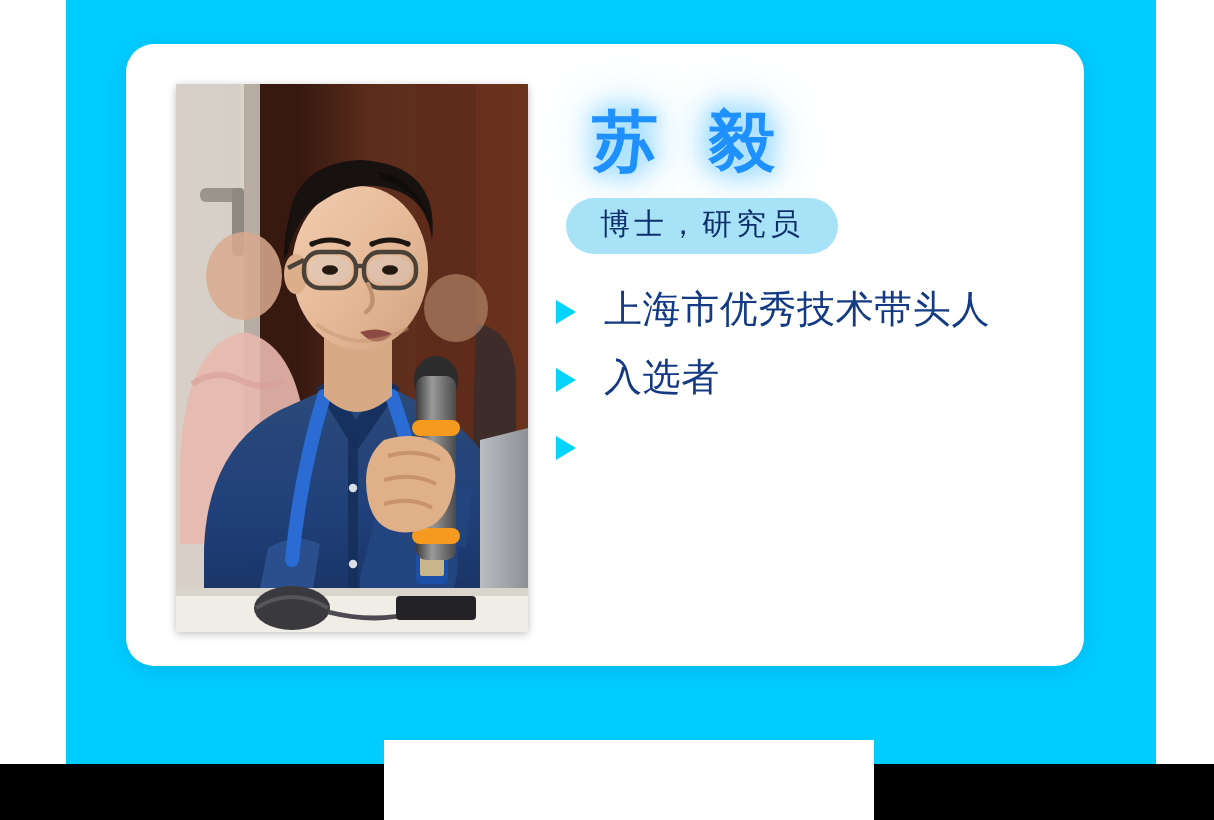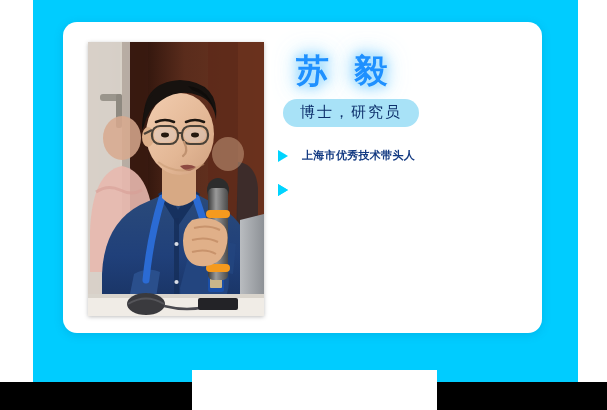--- a/index.html
+++ b/index.html
@@ -130,22 +130,22 @@
   #credentials {
     list-style: none;
     margin: 0;
     padding: 16px 0 0 0;
   }
   #credentials li {
     position: relative;
     padding: 0 0 0 26px;
     margin: 0 0 9px 0;
     font-family: "DejaVu Sans", "Liberation Sans", sans-serif;
-    font-size: 11px;
-    font-weight: bold;
+    font-size: 19px;
+    font-weight: normal;
     color: #133a82;
     line-height: 25px;
     letter-spacing: 0.3px;
   }
   #credentials li .bullet-tri {
     position: absolute;
     left: 2px;
     top: 7px;
     width: 0;
     height: 0;
@@ -311,20 +311,21 @@
         <span id="title-badge">博士，研究员</span>
       </div>
 
       <ul id="credentials">
         <li>
           <span class="bullet-tri"></span>
           <span>上海市优秀技术带头人</span>
         </li>
         <li>
           <span class="bullet-tri"></span>
+          <span class="cred-cont">入选者</span>
         </li>
         <li>
           <span class="bullet-tri"></span>
         </li>
       </ul>
 
     </div>
   </div>
 </div>
 

